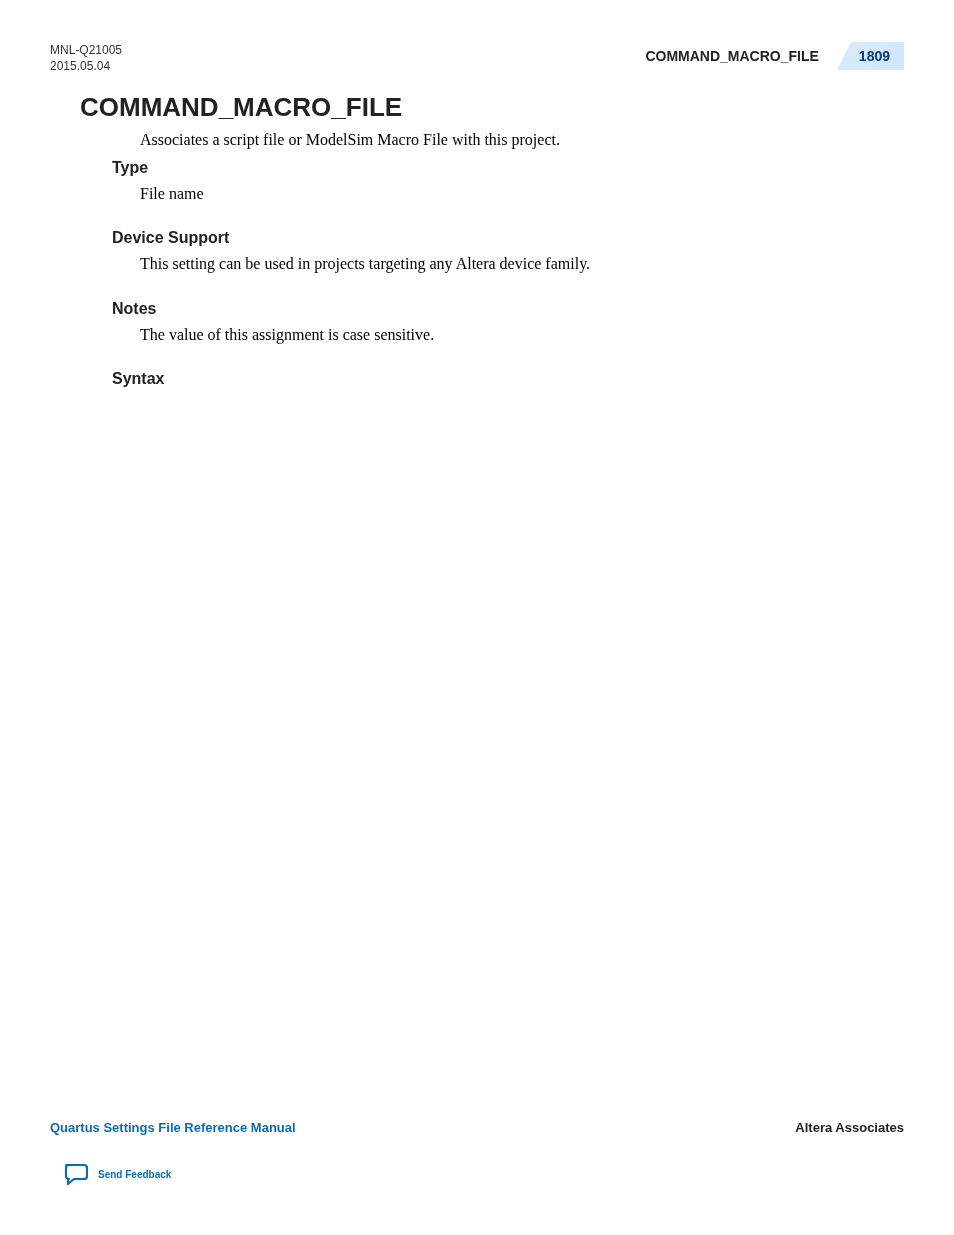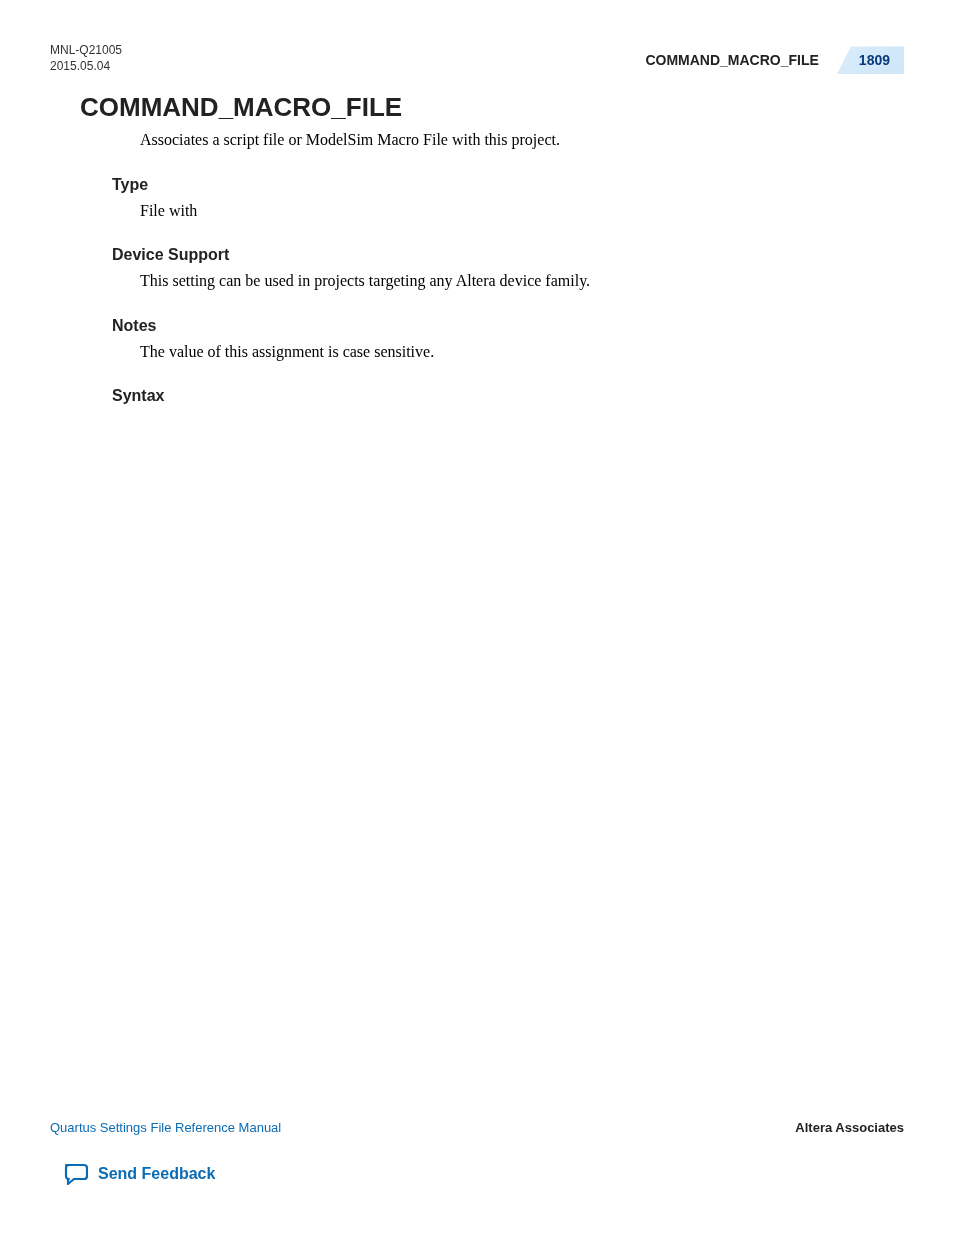--- a/index.html
+++ b/index.html
@@ -12,21 +12,21 @@
     height: 1235px;
     font-family: Georgia, 'Times New Roman', serif;
     background: #ffffff;
     color: #000000;
     position: relative;
     padding: 42px 50px 50px 50px;
   }
   .header-top {
     display: flex;
     justify-content: space-between;
-    align-items: flex-end;
+    align-items: flex-start;
     margin-bottom: 18px;
     gap: 35px;
   }
   .header-left {
     font-family: Arial, Helvetica, sans-serif;
     font-size: 12px;
     color: #333;
     line-height: 1.35;
   }
   .header-right {
@@ -56,21 +56,21 @@
     font-size: 26px;
     font-weight: bold;
     color: #222;
     padding-left: 30px;
     margin-bottom: 6px;
   }
   .description {
     font-size: 16px;
     color: #000;
     padding-left: 90px;
-    margin-bottom: 24px;
+    margin-bottom: 7px;
     line-height: 1.4;
   }
   .section-heading {
     font-family: Arial, Helvetica, sans-serif;
     font-size: 16px;
     font-weight: bold;
     color: #222;
     padding-left: 62px;
     margin-bottom: 6px;
   }
@@ -92,42 +92,42 @@
   }
   .footer-row1 {
     display: flex;
     justify-content: space-between;
     align-items: center;
     margin-bottom: 28px;
   }
   .footer-manual {
     font-family: Arial, Helvetica, sans-serif;
     font-size: 13px;
-    font-weight: normal;
+    font-weight: bold;
     color: #0a6cb5;
   }
   .footer-corp {
     font-family: Arial, Helvetica, sans-serif;
     font-size: 13px;
     font-weight: bold;
     color: #222;
   }
   .feedback-row {
     display: flex;
     align-items: center;
     gap: 10px;
     padding-left: 12px;
   }
   .feedback-icon {
     width: 26px;
     height: 22px;
   }
   .feedback-text {
     font-family: Arial, Helvetica, sans-serif;
-    font-size: 16px;
+    font-size: 10px;
     font-weight: bold;
     color: #0a6cb5;
   }
 </style>
 </head>
 <body>
 
 <div class="header-top">
   <div class="header-left">
     <div>MNL-Q21005</div>
@@ -136,21 +136,21 @@
   <div class="header-right">
     <div class="header-command">COMMAND_MACRO_FILE</div>
     <div class="page-number-badge">1809</div>
   </div>
 </div>
 
 <h1 class="main-title">COMMAND_MACRO_FILE</h1>
 <p class="description">Associates a script file or ModelSim Macro File with this project.</p>
 
 <h3 class="section-heading">Type</h3>
-<p class="section-body">File with</p>
+<p class="section-body">File name</p>
 
 <h3 class="section-heading">Device Support</h3>
 <p class="section-body">This setting can be used in projects targeting any Altera device family.</p>
 
 <h3 class="section-heading">Notes</h3>
 <p class="section-body">The value of this assignment is case sensitive.</p>
 
 <h3 class="section-heading no-body">Syntax</h3>
 
 <div class="footer">

